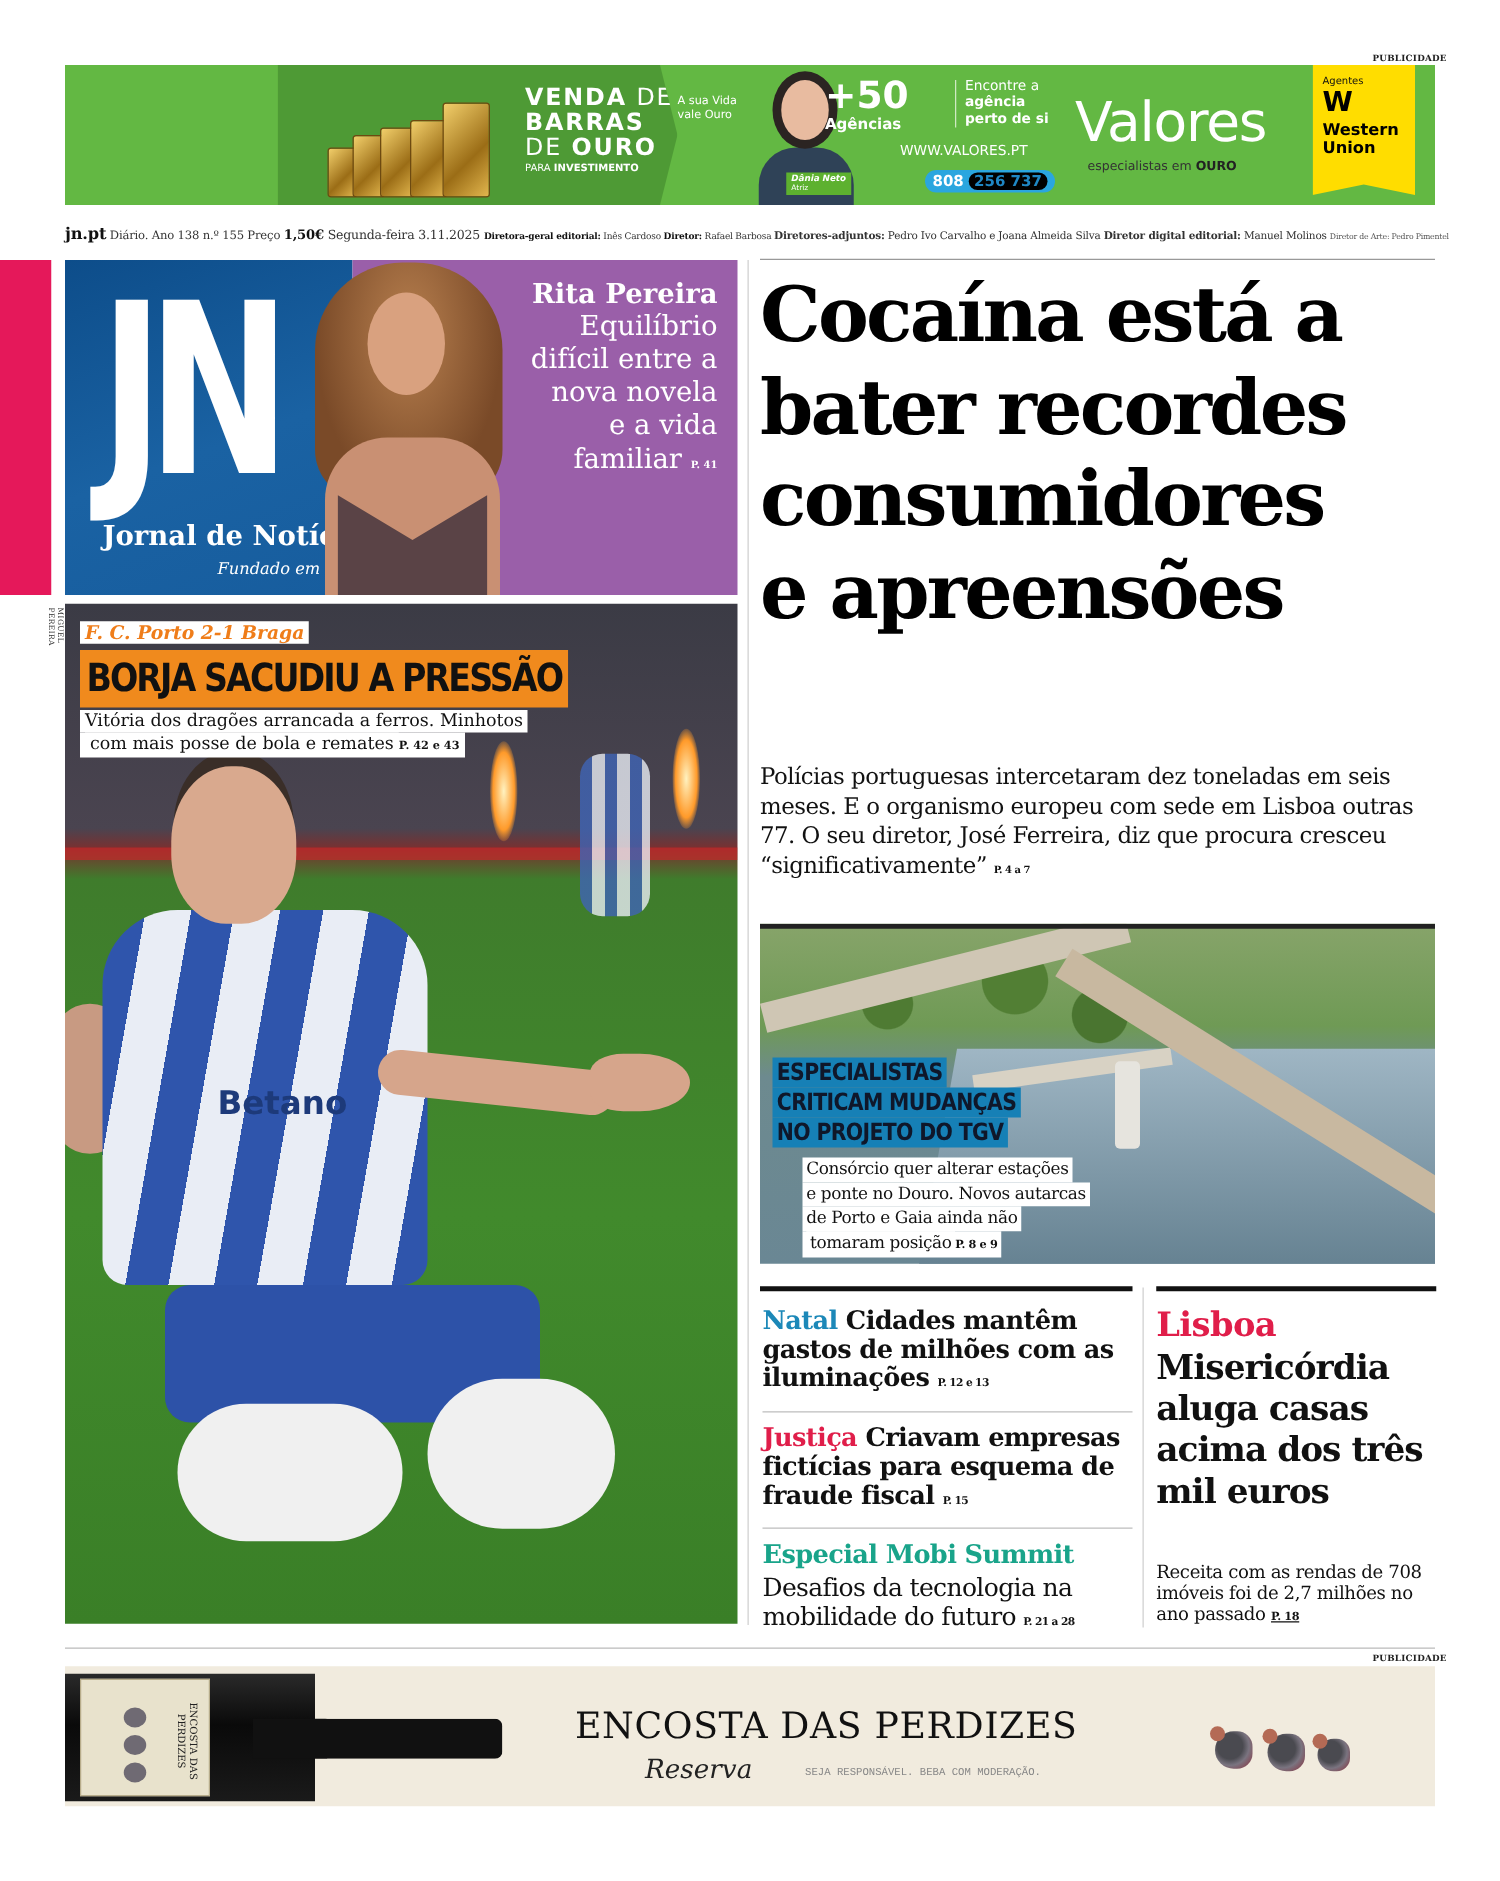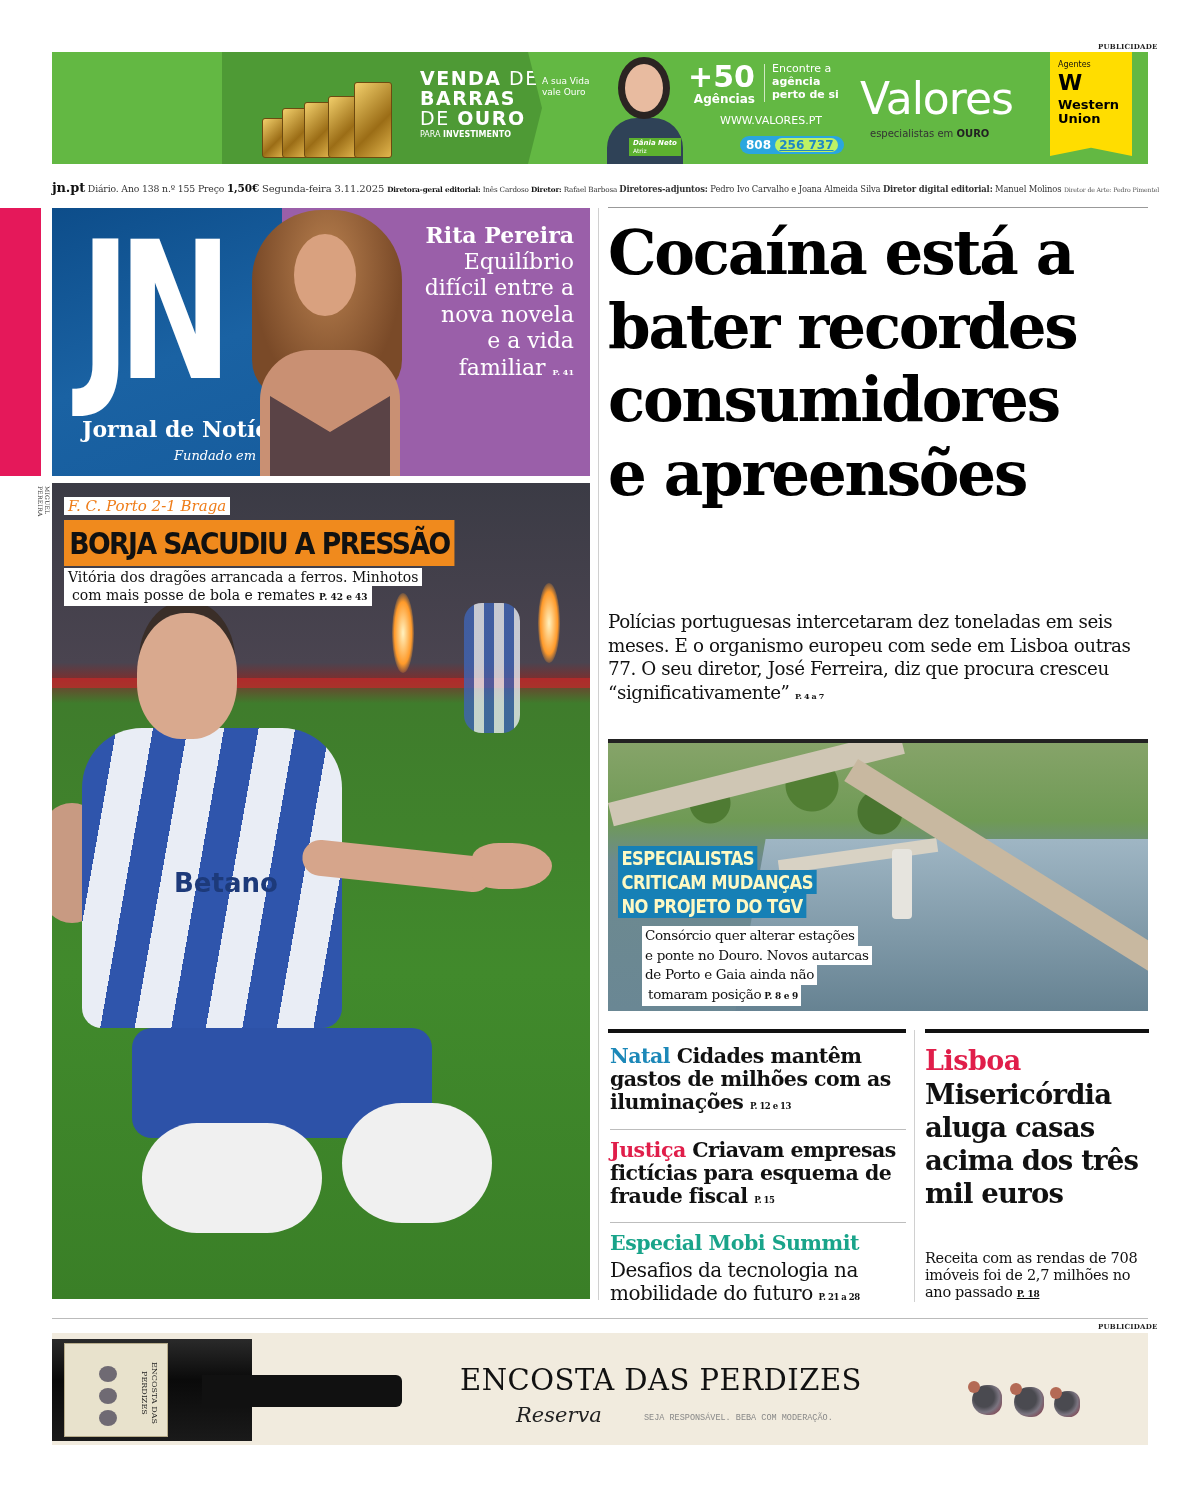--- a/index.html
+++ b/index.html
@@ -18,28 +18,28 @@
   .bars { left: 40px; top: 26px; width: 150px; height: 80px; }
   .bar { position: absolute; bottom: 0; border-radius: 3px; background: linear-gradient(135deg,#f2cf6b,#9b6d16 60%,#e2b64e); border: 1px solid #6d4a10; }
   .ta-mid .vd { left: 198px; top: 16px; font-family: "DejaVu Sans", sans-serif; color: #fff; font-weight: bold; font-size: 19px; line-height: 20px; letter-spacing: 1.5px; }
   .ta-mid .vd .thin { font-weight: normal; }
   .ta-mid .inv { left: 198px; top: 78px; font-family: "DejaVu Sans", sans-serif; color: #fff; font-size: 8px; }
   .ta-vida { left: 490px; top: 24px; font-family: "DejaVu Sans", sans-serif; color: #fff; font-size: 9px; line-height: 11px; }
   .ta-person { left: 545px; top: 4px; width: 92px; height: 108px; }
   .ta-person .head { position: absolute; left: 28px; top: 8px; width: 38px; height: 48px; border-radius: 50%; background: #e8bba0; box-shadow: 0 0 0 7px #2b2422; }
   .ta-person .body { position: absolute; left: 10px; top: 62px; width: 76px; height: 50px; border-radius: 30px 30px 0 0; background: #2f4257; }
   .ta-person .tag { position: absolute; left: 32px; top: 82px; background: #5db12f; color: #fff; font-family: "DejaVu Sans", sans-serif; font-size: 7px; font-style: italic; font-weight: bold; padding: 1px 4px; line-height: 8px; }
-  .ta-50 { left: 636px; top: 10px; color: #fff; font-family: "DejaVu Sans", sans-serif; text-align: right; }
+  .ta-50 { left: 608px; top: 10px; color: #fff; font-family: "DejaVu Sans", sans-serif; text-align: left; }
   .ta-50 .big { font-size: 30px; font-weight: bold; line-height: 30px; }
   .ta-50 .sm { font-size: 12px; font-weight: bold; line-height: 14px; }
   .ta-sep { left: 712px; top: 12px; width: 1px; height: 38px; background: #cfe9c2; }
   .ta-enc { left: 720px; top: 10px; color: #fff; font-family: "DejaVu Sans", sans-serif; font-size: 11px; line-height: 13px; }
   .ta-www { left: 668px; top: 62px; color: #fff; font-family: "DejaVu Sans", sans-serif; font-size: 11px; }
   .ta-tel { left: 688px; top: 84px; height: 18px; border-radius: 9px; background: #2aa6df; color: #fff; font-family: "DejaVu Sans", sans-serif; font-weight: bold; font-size: 12px; line-height: 18px; padding: 0 6px; }
-  .ta-tel .hl { background: #bef264; color: #1f87c4; border-radius: 9px; padding: 0 4px; text-decoration: underline; }
+  .ta-tel .hl { background: #000000; color: #1f87c4; border-radius: 9px; padding: 0 4px; }
   .ta-valores { left: 808px; top: 22px; color: #fff; font-family: "DejaVu Sans", sans-serif; font-size: 44px; line-height: 50px; letter-spacing: -1px; }
   .ta-esp { left: 818px; top: 76px; color: #333; font-family: "DejaVu Sans", sans-serif; font-size: 10px; }
   .ta-esp b { color: #222; }
   .ta-wu { left: 998px; top: 0; width: 82px; height: 104px; background: #ffdd00; clip-path: polygon(0 0,100% 0,100% 100%,50% 92%,0 100%); }
   .ta-wu .ag { position: absolute; left: 8px; top: 8px; font-family: "DejaVu Sans", sans-serif; font-size: 8px; color: #111; }
   .ta-wu .w { position: absolute; left: 8px; top: 20px; font-family: "DejaVu Sans", sans-serif; font-size: 22px; font-weight: bold; color: #000; line-height: 22px; }
   .ta-wu .nm { position: absolute; left: 8px; top: 46px; font-family: "DejaVu Sans", sans-serif; font-size: 13px; font-weight: bold; color: #000; line-height: 14px; }
 
   
   .mast-line { left: 52px; top: 180px; width: 1100px; white-space: nowrap; font-family: "DejaVu Serif", serif; font-size: 9.3px; color: #333; letter-spacing: -0.15px; }
@@ -77,41 +77,41 @@
   .player-shirt { position: absolute; left: 30px; top: 245px; width: 260px; height: 300px; border-radius: 60px 60px 20px 20px; background: repeating-linear-gradient(100deg,#2f55ac 0 34px,#e9edf5 34px 70px); }
   .player-head { position: absolute; left: 85px; top: 130px; width: 100px; height: 126px; border-radius: 48% 48% 44% 44%; background: #d9a98e; box-shadow: 0 -14px 0 -2px #3a2e28; }
   .player-arm-r { position: absolute; left: 250px; top: 365px; width: 190px; height: 36px; border-radius: 18px; background: #d6a58b; transform: rotate(6deg); }
   .player-hand-r { position: absolute; left: 420px; top: 360px; width: 80px; height: 46px; border-radius: 40% 60% 60% 40%; background: #d6a58b; }
   .player-arm-l { position: absolute; left: -10px; top: 320px; width: 60px; height: 120px; border-radius: 30px; background: #c89a82; }
   .player-shorts { position: absolute; left: 80px; top: 545px; width: 300px; height: 110px; border-radius: 20px; background: #2d52a8; }
   .player-leg-l { position: absolute; left: 90px; top: 640px; width: 180px; height: 110px; border-radius: 60px; background: #f0f0f0; }
   .player-leg-r { position: absolute; left: 290px; top: 620px; width: 150px; height: 120px; border-radius: 60px; background: #f0f0f0; }
   .betano { position: absolute; left: 122px; top: 385px; font-family: "DejaVu Sans", sans-serif; font-weight: bold; color: #1d3a7a; font-size: 26px; }
 
-  .ft-kicker { left: 64px; top: 497px; background: #fff; padding: 0 4px; font-family: "DejaVu Serif", serif; font-style: italic; font-weight: normal; color: #ef7d1a; font-size: 15px; line-height: 18px; }
+  .ft-kicker { left: 64px; top: 497px; background: #fff; padding: 0 4px; font-family: "DejaVu Serif", serif; font-style: italic; font-weight: bold; color: #ef7d1a; font-size: 15px; line-height: 18px; }
   .ft-head { left: 64px; top: 520px; background: #f08a1d; padding: 0 6px; font-family: "DejaVu Sans", sans-serif; font-weight: bold; color: #111; font-size: 31px; line-height: 46px; letter-spacing: -1.8px; transform: scaleX(0.86); transform-origin: left center; white-space: nowrap; }
   .ft-sub { left: 64px; top: 568px; font-family: "DejaVu Serif", serif; color: #111; font-size: 14px; line-height: 18px; }
   .ft-sub span { background: #fff; padding: 0 4px; display: inline-block; }
 
   
   .rule-top { left: 608px; top: 207px; width: 540px; height: 1px; background: #999; }
   .vsep { left: 598px; top: 208px; width: 1px; height: 1092px; background: #d0d0d0; }
   .headline { left: 608px; top: 216px; width: 545px; font-family: "DejaVu Serif", serif; font-weight: bold; font-size: 61px; line-height: 73.5px; color: #000; letter-spacing: -2.2px; }
   .lede { left: 608px; top: 610px; width: 545px; font-family: "DejaVu Serif", serif; font-size: 18.3px; line-height: 23.5px; color: #111; letter-spacing: -0.4px; }
 
   
   .tgv-photo { left: 608px; top: 739px; width: 540px; height: 272px; overflow: hidden; background: linear-gradient(180deg,#87a46a 0%,#6f9a55 30%,#6d8a8f 45%,#6a8794 100%); }
   .tgv-topbar { position: absolute; left: 0; top: 0; width: 100%; height: 4px; background: #222; }
   .river { position: absolute; left: 140px; top: 100px; width: 420px; height: 200px; background: linear-gradient(180deg,#9fb6c4,#5d7a8a); transform: skewX(-10deg); }
   .bridge1 { position: absolute; left: 0; top: 64px; width: 300px; height: 24px; background: #cfc6b4; transform: rotate(-14deg); transform-origin: left top; }
   .bridge2 { position: absolute; left: 250px; top: 20px; width: 420px; height: 26px; background: #c8b8a0; transform: rotate(32deg); transform-origin: left top; }
   .bridge3 { position: absolute; left: 170px; top: 110px; width: 160px; height: 14px; background: #d8d2c4; transform: rotate(-8deg); }
   .pillar { position: absolute; left: 284px; top: 110px; width: 20px; height: 70px; background: #e6e4de; border-radius: 4px; }
   .trees { position: absolute; left: 0; top: 10px; width: 340px; height: 90px; background: radial-gradient(circle at 30% 60%,#4f7b33 0 20px,transparent 21px),radial-gradient(circle at 60% 40%,#527f34 0 26px,transparent 27px),radial-gradient(circle at 80% 70%,#4a7530 0 22px,transparent 23px); }
-  .tgv-head { left: 618px; top: 846px; font-family: "DejaVu Sans", sans-serif; font-weight: bold; color: #fef9c3; font-size: 19px; line-height: 24px; letter-spacing: -0.6px; }
+  .tgv-head { left: 618px; top: 846px; font-family: "DejaVu Sans", sans-serif; font-weight: bold; color: #0f172a; font-size: 19px; line-height: 24px; letter-spacing: -0.6px; }
   .tgv-head span { background: #1680b6; padding: 0 4px; display: inline-block; transform: scaleX(0.86); transform-origin: left center; white-space: nowrap; }
   .tgv-sub { left: 622px; top: 926px; font-family: "DejaVu Serif", serif; color: #111; font-size: 13.5px; line-height: 19.5px; letter-spacing: -0.3px; padding-left: 20px; }
   .tgv-sub span { background: #fff; padding: 0 3px; display: inline-block; }
 
   
   .brule-l { left: 608px; top: 1029px; width: 298px; height: 4px; background: #111; }
   .brule-r { left: 925px; top: 1029px; width: 224px; height: 4px; background: #111; }
   .vsep2 { left: 914px; top: 1030px; width: 1px; height: 272px; background: #d0d0d0; }
   .brief { position: absolute; left: 610px; width: 300px; font-family: "DejaVu Serif", serif; font-weight: bold; font-size: 20.5px; line-height: 23px; color: #111; letter-spacing: -0.5px; }
   .brief .kw { color: #1c88b8; }

